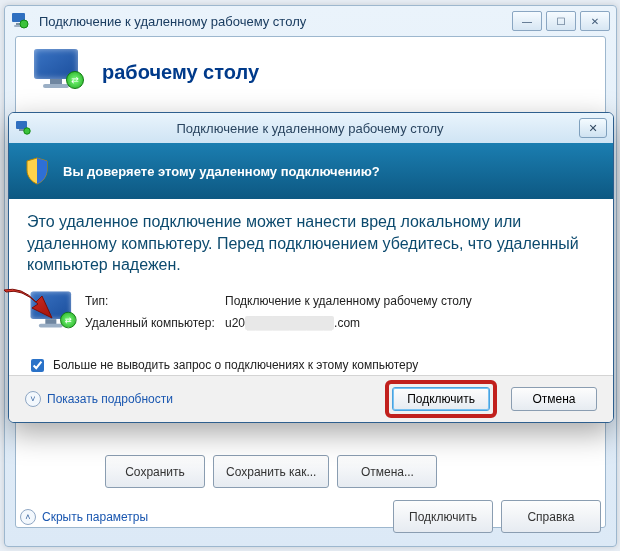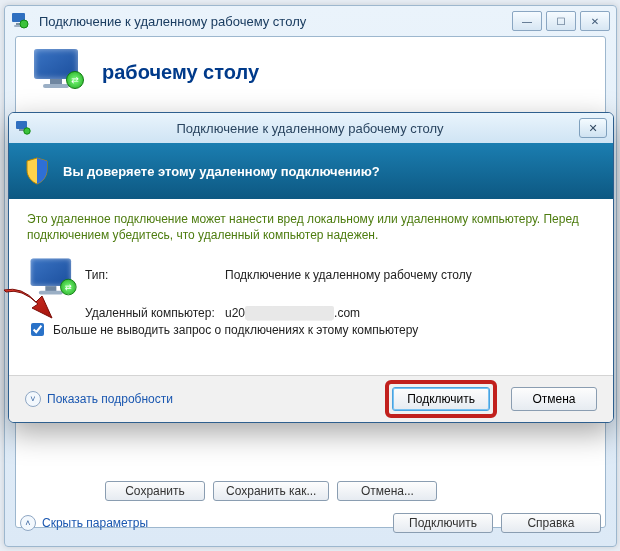--- a/index.html
+++ b/index.html
@@ -15,37 +15,37 @@
 .banner h1{margin:0;font-weight:400;color:#003a8a;font-size:14px;line-height:1.2}
 .banner h1 b{display:block;font-size:20px;font-weight:700;color:#003a8a;margin-top:2px}
 .monitor-ico{width:56px;height:44px;position:relative}
 .monitor-ico .screen{position:absolute;left:2px;top:0;width:44px;height:30px;border-radius:3px;background:linear-gradient(145deg,#3a74c4,#1b4e9c);box-shadow:inset 0 0 6px rgba(255,255,255,.5)}
 .monitor-ico .stand{position:absolute;left:18px;top:30px;width:12px;height:6px;background:#6f86a0}
 .monitor-ico .base{position:absolute;left:11px;top:35px;width:26px;height:4px;background:#9bafc5;border-radius:2px}
 .monitor-ico .badge{position:absolute;left:34px;top:22px;width:16px;height:16px;border-radius:50%;background:radial-gradient(#7dff7d,#1fa61f);border:1px solid #0d7a0d;display:flex;align-items:center;justify-content:center;color:#fff;font-size:9px}
 .win1 .bottom-rows{position:absolute;left:15px;right:15px;bottom:13px}
 .row-buttons{display:flex;gap:8px;justify-content:flex-start;margin-bottom:12px;padding-left:85px}
 .row-buttons2{display:flex;justify-content:flex-end;gap:8px;align-items:center}
-.winbtn{height:20px;min-width:100px;padding:0 12px;border:1px solid #8a9db1;border-radius:3px;background:linear-gradient(#fdfdfd,#e6ebf1);color:#333;font-size:12px}
+.winbtn{height:33px;min-width:100px;padding:0 12px;border:1px solid #8a9db1;border-radius:3px;background:linear-gradient(#fdfdfd,#e6ebf1);color:#333;font-size:12px}
 .hide-params{display:flex;align-items:center;gap:6px;color:#1a57b0;font-size:12px}
 .chev{width:14px;height:14px;border:1px solid #8fa7c4;border-radius:50%;display:flex;align-items:center;justify-content:center;color:#3b66a0;font-size:9px;background:#f3f8fd}
 
 
 .dlg{position:absolute;left:8px;top:112px;width:604px;height:309px;border:1px solid #2e5f8e;border-radius:6px;background:#fff;box-shadow:0 10px 30px rgba(0,0,0,.35);overflow:hidden}
 .dlg-titlebar{height:30px;background:linear-gradient(#e9f4fc,#cfe4f4);display:flex;align-items:center;padding:0 6px;color:#2a4560;font-size:13px}
 .dlg-titlebar .icon-spot{width:16px;height:16px;margin-right:10px}
 .dlg-title{flex:1;text-align:center}
 .closebtn{width:26px;height:18px;border:1px solid #7fa0bd;border-radius:3px;background:linear-gradient(#f4fbff,#cfe2f1);display:flex;align-items:center;justify-content:center;color:#334a63;font-size:11px}
 .dlg-band{height:56px;background:linear-gradient(#1b7eb1,#0d5882);display:flex;align-items:center;gap:14px;padding:0 16px;color:#fff;font-size:13px;font-weight:600}
 .shield{width:24px;height:28px}
 .dlg-body{padding:12px 18px 0 18px}
-.warn{font-size:12px;color:#4d7c0f;line-height:1.35;margin-bottom:14px}
+.warn{font-size:16px;color:#0c4a6e;line-height:1.35;margin-bottom:14px}
 .info-row{display:flex;align-items:flex-start;gap:14px}
-.info-grid{display:grid;grid-template-columns:140px auto;row-gap:24px;font-size:12px;margin-top:11px}
-.cbrow{display:flex;align-items:center;gap:6px;font-size:12px}
+.info-grid{display:grid;grid-template-columns:140px auto;row-gap:8px;font-size:12px;margin-top:4px}
+.cbrow{display:flex;align-items:center;gap:6px;margin-top:26px;font-size:12px}
 .cbrow input{accent-color:#2a72c8}
 .dlg-footer{position:absolute;left:0;right:0;bottom:0;height:46px;background:#f1f1f1;border-top:1px solid #d4d4d4;display:flex;align-items:center;justify-content:space-between;padding:0 16px}
 .details{display:flex;align-items:center;gap:6px;color:#1a57b0;font-size:12px}
 .dlg-buttons{display:flex;gap:14px;align-items:center}
 .btn{height:24px;min-width:86px;border:1px solid #8a9db1;border-radius:3px;background:linear-gradient(#fdfdfd,#e6ebf1);font-size:12px;padding:0 14px}
 .btn.primary{border:1px solid #4aa3e0;box-shadow:0 0 0 1px #79c2f2 inset}
 .red-ring{border:4px solid #c1201d;border-radius:6px;padding:3px;display:inline-block}
 
 .arrow{position:absolute;left:2px;top:286px;width:52px;height:44px;pointer-events:none}
 

